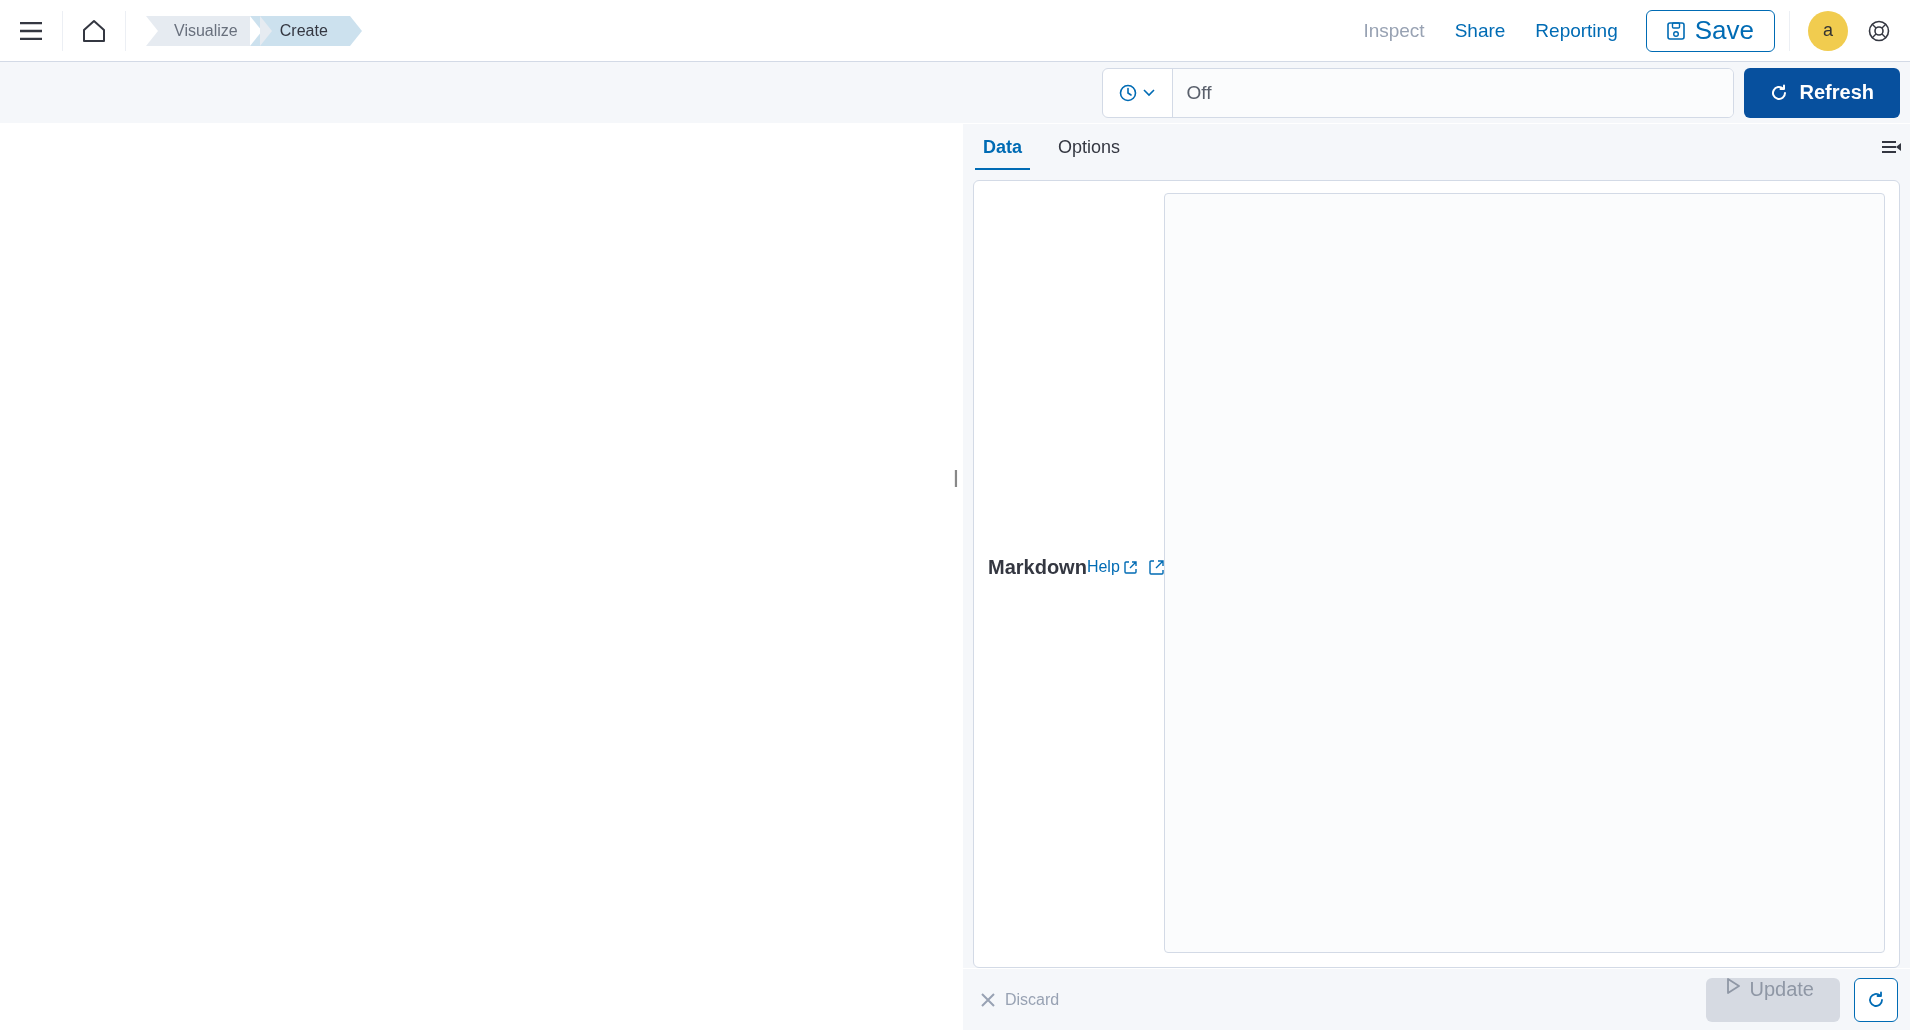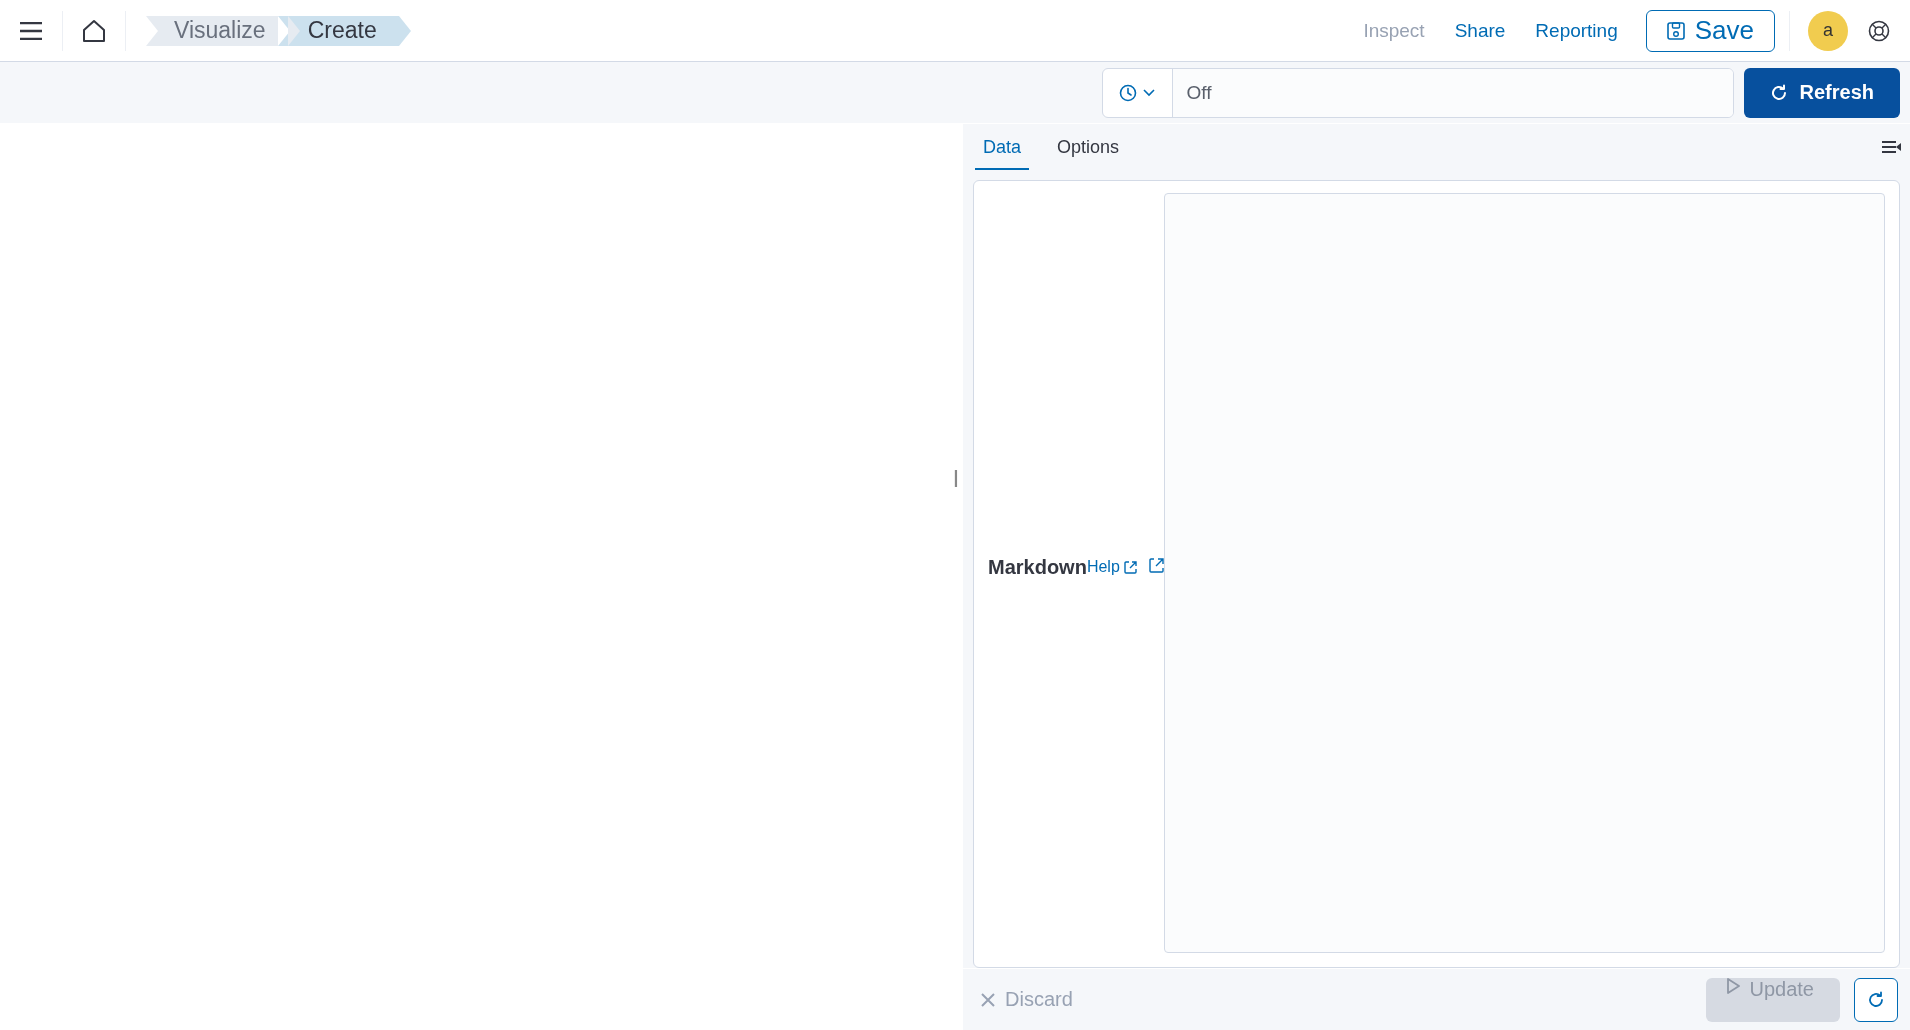--- a/index.html
+++ b/index.html
@@ -48,21 +48,21 @@
     border: none; background: none;
   }
 
   
   .crumbs { display: flex; align-items: center; margin-left: 6px; }
   .crumb {
     position: relative;
     height: 30px;
     padding: 0 22px 0 28px;
     display: flex; align-items: center;
-    font-size: 23px;
+    font-size: 16px;
     cursor: pointer;
   }
   .crumb.inactive { background: var(--chip-inactive); color: var(--text-muted); }
   .crumb.active   { background: var(--chip-bg); color: var(--text); font-weight: 500; margin-left: -10px; padding-left: 30px; }
   .crumb::before, .crumb::after {
     content: "";
     position: absolute; top: 0;
     border-top: 15px solid transparent;
     border-bottom: 15px solid transparent;
   }
@@ -176,21 +176,21 @@
   .panel-tab {
     padding: 10px 8px 10px 8px;
     font-size: 18px;
     color: var(--text);
     cursor: pointer;
     margin-right: 20px;
     border-bottom: 2px solid transparent;
   }
   .panel-tab.active {
     color: var(--blue-bright);
-    font-weight: 400;
+    font-weight: 700;
     border-bottom-color: var(--blue-bright);
   }
   .panel-tabs .expand {
     position: absolute; right: 8px; top: 50%; transform: translateY(-50%);
     cursor: pointer;
   }
 
   
   .panel-body {
     flex: 1;
@@ -205,42 +205,42 @@
     padding: 12px 14px 14px 14px;
     display: flex; flex-direction: row;
     flex: 1;
     min-height: 0;
   }
   .card-header {
     display: flex; align-items: center; justify-content: space-between;
     padding-bottom: 12px;
   }
   .card-title { font-size: 20px; font-weight: 700; }
-  .card-help { display: flex; gap: 12px; }
+  .card-help { display: flex; align-items: center; gap: 12px; }
   .help-link { color: var(--blue-bright); font-size: 16px; display: flex; align-items: center; gap: 4px; cursor: pointer; }
   .popout { color: var(--blue-bright); cursor: pointer; }
   .editor {
     flex: 1;
     border: 1px solid var(--border);
     border-radius: 4px;
     background: #FBFCFD;
   }
 
   
   .panel-footer {
     height: 62px;
     display: flex; align-items: center;
     padding: 0 12px;
     gap: 14px;
     border-top: 1px solid #fff;
   }
   .discard-btn {
     display: flex; align-items: center; gap: 10px;
     color: var(--text-light);
-    font-size: 20px;
+    font-size: 16px;
     background: none; border: none;
     cursor: default;
   }
   .panel-footer .spacer { flex: 1; }
   .update-btn {
     height: 44px;
     padding: 0 26px 0 20px;
     background: #D6DAE2;
     color: #8f97a5;
     border: none; border-radius: 6px;

